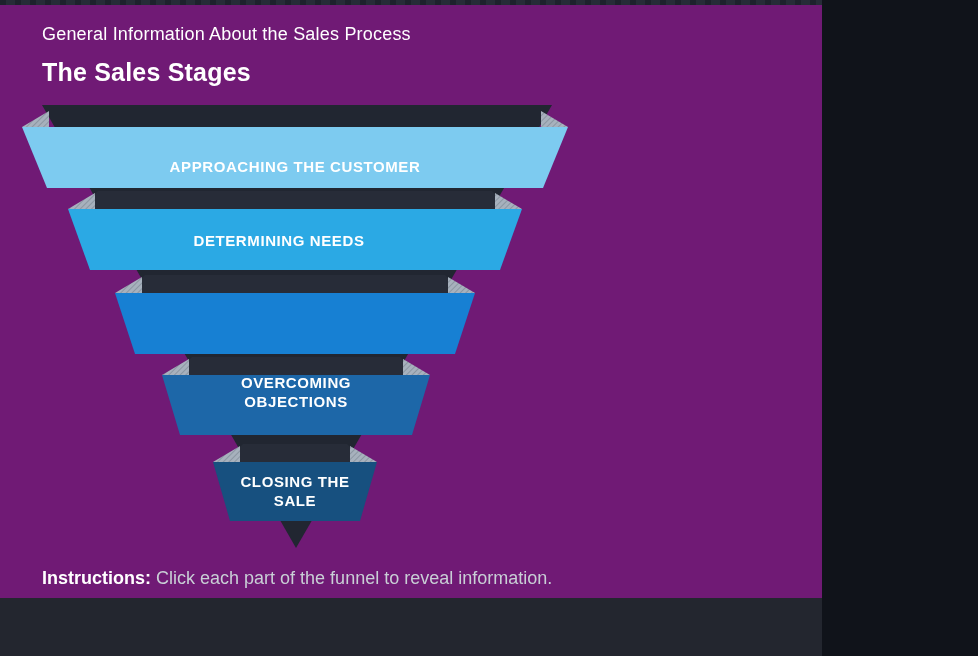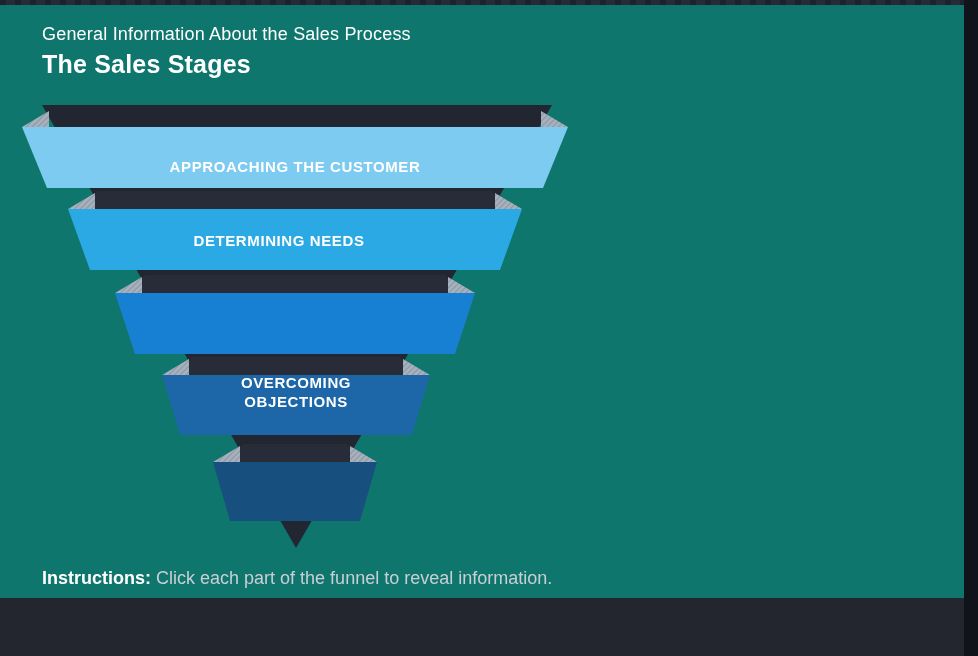--- a/index.html
+++ b/index.html
@@ -1,29 +1,29 @@
 <!DOCTYPE html>
 <html><head>
 <meta charset="utf-8">
 <style>
   html,body{margin:0;padding:0;background:#10131a;}
   .stage{
-    position:relative;width:964px;height:656px;overflow:hidden;
-    background:#0f766e;font-family:"Liberation Sans",sans-serif;text-decoration:underline;
+    position:relative;width:822px;height:656px;overflow:hidden;
+    background:#701a75;font-family:"Liberation Sans",sans-serif;text-decoration:underline;
     -webkit-font-smoothing:antialiased;
   }
   
   .top-strip{
     position:absolute;left:0;top:0;width:978px;height:5px;
     background:repeating-linear-gradient(90deg,#1d222c 0 6px,#262c37 6px 15px);
   }
   
   .header{position:absolute;left:42px;top:22px;color:#fff;}
   .eyebrow{font-size:18px;font-weight:400;letter-spacing:.2px;line-height:24px;}
-  .title{font-size:25px;font-weight:700;letter-spacing:.2px;line-height:32px;margin-top:2px;}
+  .title{font-size:25px;font-weight:700;letter-spacing:.2px;line-height:32px;margin-top:10px;}
   
   .funnel-svg{position:absolute;left:0;top:0;}
   .funnel-svg polygon.band{cursor:pointer;}
   
   .band-label{
     position:absolute;transform:translate(-50%,-50%);
     color:#fff;font-weight:700;font-size:15px;letter-spacing:.6px;
     text-align:center;line-height:19px;pointer-events:none;white-space:normal;
   }
   
@@ -77,20 +77,21 @@
     <polygon class="band" points="22,127 568,127 543,188 47,188" fill="#7DCBF0"></polygon>
     <polygon class="band" points="68,209 522,209 500,270 90,270" fill="#2BA9E4"></polygon>
     <polygon class="band" points="115,293 475,293 455,354 135,354" fill="#1780D3"></polygon>
     <polygon class="band" points="162,375 430,375 412,435 180,435" fill="#1D67A8"></polygon>
     <polygon class="band" points="213,462 377,462 360,521 230,521" fill="#17507F"></polygon>
   </svg>
 
   <div class="band-label" style="left:295px;top:166px;width:420px;">APPROACHING THE CUSTOMER</div>
   <div class="band-label" style="left:279px;top:240px;width:380px;text-align:center;">DETERMINING NEEDS</div>
   <div class="band-label" style="left:296px;top:392px;width:150px;">OVERCOMING OBJECTIONS</div>
+  <div class="band-label" style="left:295px;top:491px;width:110px;">CLOSING THE SALE</div>
 
   <div class="instructions">
     <span class="lbl">Instructions:</span>
     <span>Click each part of the funnel to reveal information.</span>
   </div>
 
   <div class="player-bar">
 
     
 

